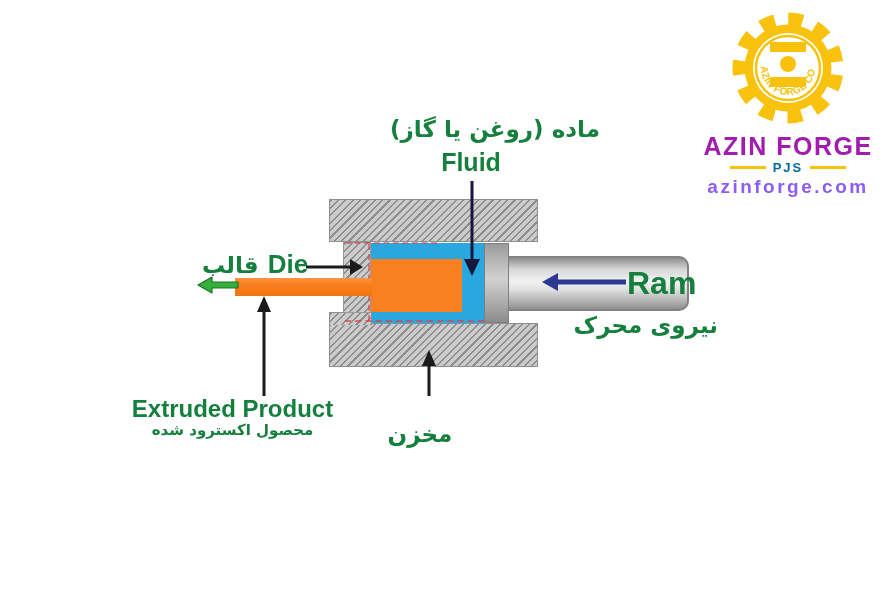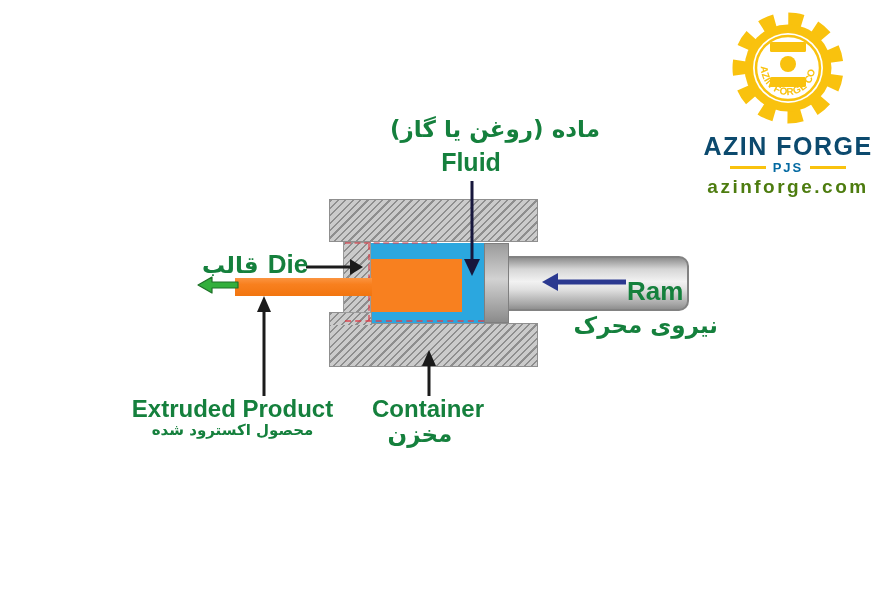--- a/index.html
+++ b/index.html
@@ -50,35 +50,35 @@
 
   
   .lbl{position:absolute;z-index:6;font-weight:700;color:#15803d;white-space:nowrap;}
   .ctr{text-align:center;}
   .fa{font-family:"DejaVu Sans","DejaVu Sans Mono",sans-serif;direction:rtl;}
   .fluid-fa   {left:370px;top:116px;width:250px;font-size:23px;}
   .fluid-en   {left:421px;top:148px;width:100px;font-size:25px;}
   .die-row    {left:202px;top:249px;display:flex;gap:9px;align-items:baseline;}
   .die-fa     {font-size:23px;}
   .die-en     {font-size:26px;}
-  .ram-en     {left:627px;top:276px;font-size:26px;}
+  .ram-en     {left:627px;top:265px;font-size:32px;}
   .ram-fa     {left:578px;top:312px;width:140px;font-size:23px;}
   .extruded-en{left:110px;top:395px;width:245px;font-size:24px;}
   .extruded-fa{left:110px;top:421px;width:245px;font-size:15px;}
   .container-en{left:358px;top:395px;width:140px;font-size:24px;}
   .container-fa{left:350px;top:421px;width:140px;font-size:23px;}
 
   
   .logo{position:absolute;left:688px;top:4px;width:200px;text-align:center;z-index:6;}
   .logo .gear{display:block;margin:0 auto;}
-  .logo-name{font-size:25px;font-weight:700;letter-spacing:1.5px;color:#0c4a6e;line-height:1;margin-top:2px;}
+  .logo-name{font-size:25px;font-weight:700;letter-spacing:1.5px;color:#a21caf;line-height:1;margin-top:2px;}
   .logo-pjs-row{display:flex;align-items:center;justify-content:center;gap:7px;margin-top:2px;}
   .pjs-line{display:inline-block;width:36px;height:3px;background:#F9C20E;}
   .logo-pjs{font-size:13px;font-weight:700;letter-spacing:2px;color:#0369a1;line-height:1;}
-  .logo-site{font-size:19px;font-weight:700;letter-spacing:2.5px;color:#4d7c0f;line-height:1;margin-top:3px;}
+  .logo-site{font-size:19px;font-weight:700;letter-spacing:2.5px;color:#8b5cf6;line-height:1;margin-top:3px;}
 </style>
 </head>
 <body>
 
 <div class="canvas">
 
   <div class="logo">
     <svg class="gear" width="128" height="128" viewBox="0 0 128 128">
       <g transform="rotate(8 64 64)">
         <circle cx="64" cy="64" r="49" fill="none" stroke="#F9C20E" stroke-width="13" stroke-dasharray="14.5 13.49"></circle>
@@ -155,16 +155,15 @@
     <span class="fa die-fa">قالب</span>
     <span class="die-en">Die</span>
   </div>
 
   <div class="lbl ram-en">Ram</div>
   <div class="lbl fa ctr ram-fa">نیروی محرک</div>
 
   <div class="lbl ctr extruded-en">Extruded Product</div>
   <div class="lbl fa ctr extruded-fa">محصول اکسترود شده</div>
 
-  <div class="lbl ctr container-en">Container</div>
   <div class="lbl fa ctr container-fa">مخزن</div>
 
 </div>
 
 </body></html>

